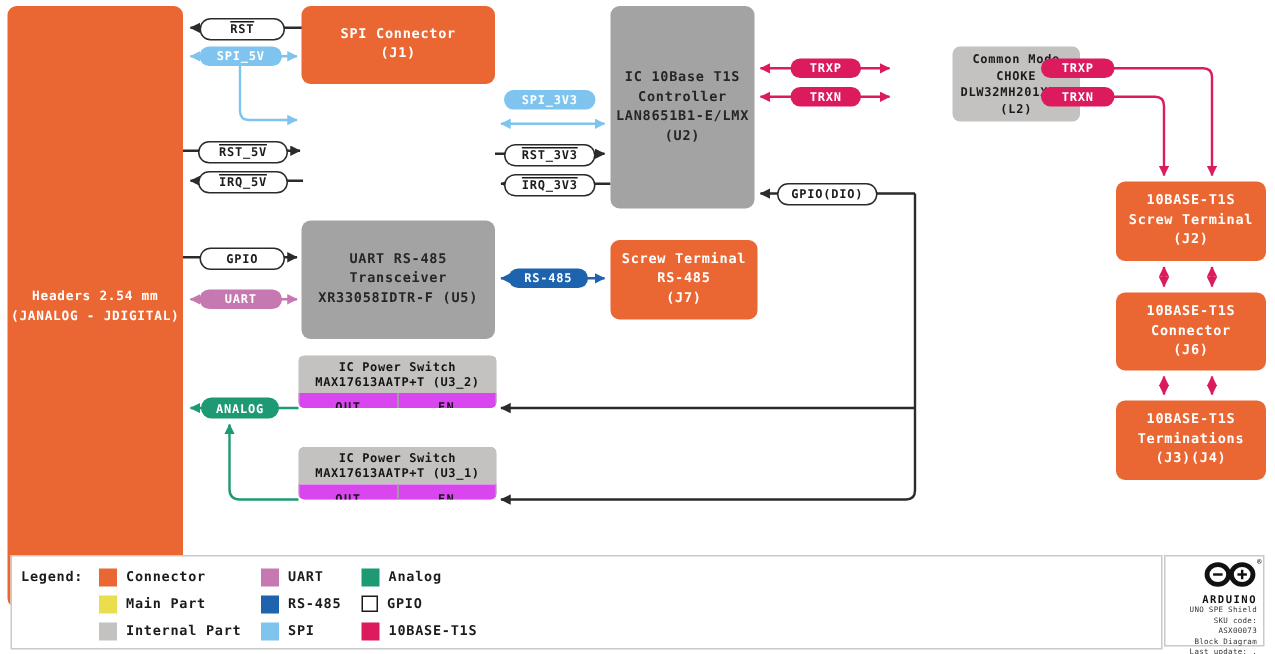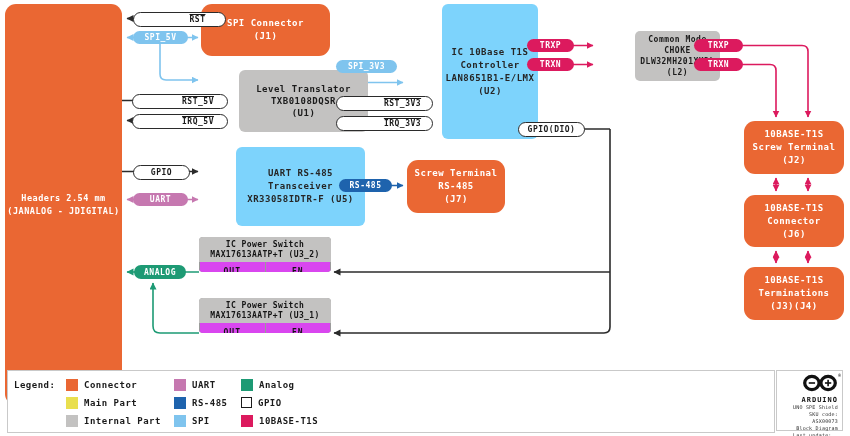--- a/index.html
+++ b/index.html
@@ -1,40 +1,40 @@
 <!DOCTYPE html>
 <html><head>
 <meta charset="utf-8">
 <style>
   html,body{margin:0;padding:0;background:#fff;}
   .stage{position:relative;width:850px;height:436px;background:#ffffff;overflow:hidden;
          font-family:"DejaVu Sans Mono","Liberation Mono",monospace;}
   svg.wires{position:absolute;left:0;top:0;z-index:1;}
   .block{position:absolute;z-index:2;border-radius:6px;display:flex;align-items:center;justify-content:center;text-align:center;}
   .block .blabel{white-space:pre-line;font-weight:bold;letter-spacing:.5px;}
-  .orange{background:#EA6733;border-radius:11px;}
+  .orange{background:#EA6733;}
   .orange .blabel{color:#ffffff;font-size:9px;line-height:13px;}
-  .yellow{background:#7dd3fc;margin-left:35px;}
+  .yellow{background:#a3a3a3;}
   .yellow .blabel{color:#262626;font-size:9px;line-height:13px;}
   .grayb{background:#C3C2C1;margin-left:38px;}
   .grayb .blabel{color:#1b1b1b;font-size:9px;line-height:12px;}
   .grayb.small .blabel{font-size:8px;line-height:11px;}
   .headers .blabel{font-size:8.5px;line-height:13px;}
   .pswitch{position:absolute;z-index:2;width:132px;height:35px;border-radius:4px;overflow:hidden;
            box-shadow:0 0 0 1px #9B9B9B inset;}
   .ps-head{height:25px;background:#C3C2C1;color:#141414;font-weight:bold;font-size:8px;line-height:10px;
            display:flex;align-items:center;justify-content:center;text-align:center;white-space:pre-line;letter-spacing:.4px;}
   .ps-cells{display:flex;height:20px;}
   .ps-cell{flex:1;background:#d946ef;border:1px solid #9B9B9B;border-top:none;display:flex;align-items:center;justify-content:center;
            font-size:8px;font-weight:bold;color:#141414;letter-spacing:1px;}
   .ps-cell:first-child{border-right:none;}
   .pill{position:absolute;z-index:3;height:13px;border-radius:999px;display:flex;align-items:center;justify-content:center;
         font-size:8px;font-weight:bold;letter-spacing:.5px;color:#fff;}
   .pill.white-pill{background:#ffffff;border:1.5px solid #2B2B2B;color:#1b1b1b;}
-  .pill.ov{text-decoration:overline;text-decoration-thickness:1px;padding-left:36px;}
+  .pill.ov{text-decoration:overline;text-decoration-thickness:1px;}
   .pill.lblue{background:#7FC4EE;}
   .pill.crimson{background:#DC1A5E;}
   .pill.violet{background:#C678B0;}
   .pill.dblue{background:#1E63AD;}
   .pill.teal{background:#1D9A74;}
   .legend-box{position:absolute;left:7px;top:370px;width:766px;height:61px;border:1px solid #C9C9C9;background:#fff;z-index:2;}
   .legend-title{position:absolute;left:14px;top:380px;font-size:9px;font-weight:bold;color:#1b1b1b;z-index:3;letter-spacing:.5px;}
   .legend-item{position:absolute;z-index:3;display:flex;align-items:center;gap:6px;height:13px;}
   .sw{width:12px;height:12px;display:inline-block;}
   .sw.c-conn{background:#EA6733;}
@@ -110,25 +110,20 @@
   </svg>
 
   <div class="block orange headers" style="left:5px;top:4px;width:117px;height:401px">
     <span class="blabel">Headers 2.54 mm
 (JANALOG - JDIGITAL)</span>
   </div>
   <div class="block orange" style="left:201px;top:4px;width:129px;height:52px">
     <span class="blabel">SPI Connector
 (J1)</span>
   </div>
-  <div class="block grayb" style="left:201px;top:70px;width:129px;height:62px">
-    <span class="blabel">Level Translator
-TXB0108DQSR
-(U1)</span>
-  </div>
   <div class="block yellow" style="left:407px;top:4px;width:96px;height:135px">
     <span class="blabel">IC 10Base T1S
 Controller
 LAN8651B1-E/LMX
 (U2)</span>
   </div>
   <div class="block grayb small" style="left:597px;top:31px;width:85px;height:50px;border-radius:5px">
     <span class="blabel">Common Mode
 CHOKE
 DLW32MH201XK2L

